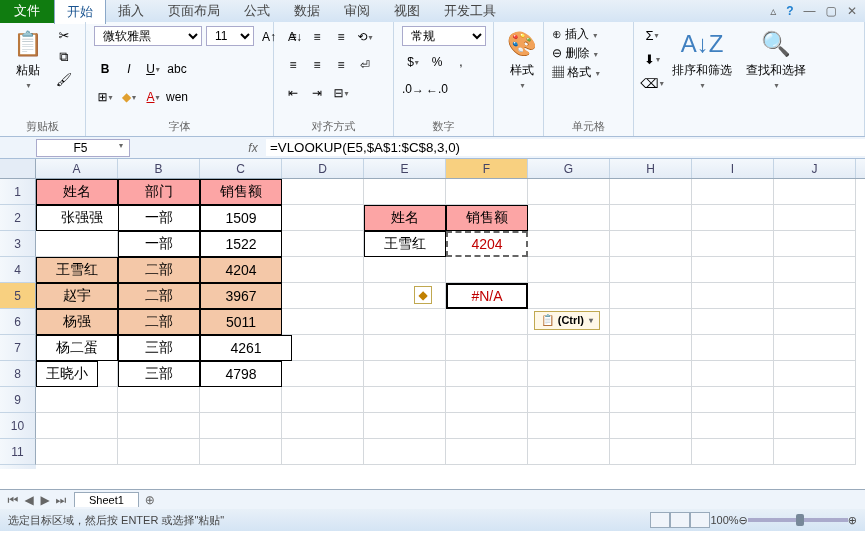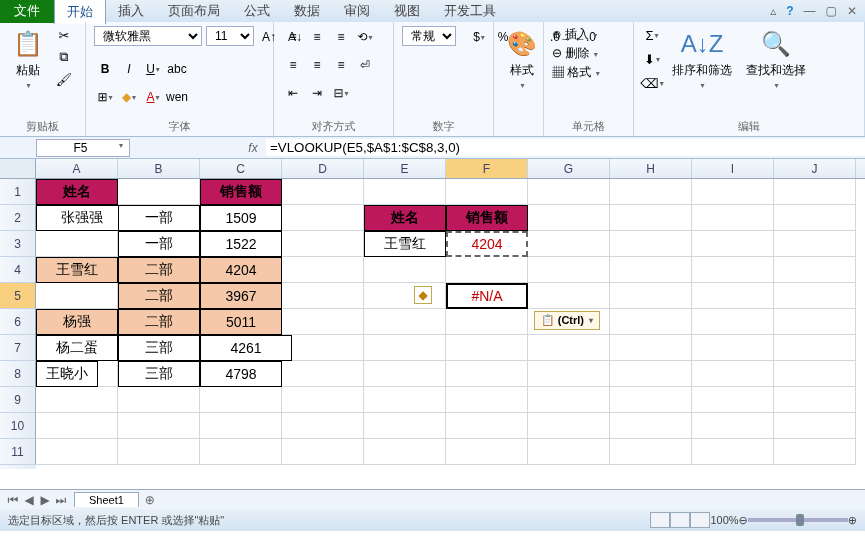--- a/index.html
+++ b/index.html
@@ -32,21 +32,21 @@
 .col-headers { display: flex; height: 20px; background: linear-gradient(#f4f8fc,#e4ecf6); border-bottom: 1px solid #9ab; }
 .corner { width: 36px; border-right: 1px solid #9ab; background: #e4ecf6; }
 .col-h { border-right: 1px solid #c4d4e4; text-align: center; line-height: 20px; color: #446; cursor: pointer; }
 .col-h.sel { background: #f8d080; }
 .grid-body { display: flex; }
 .row-headers { width: 36px; background: linear-gradient(90deg,#f4f8fc,#e4ecf6); }
 .row-h { height: 26px; border-bottom: 1px solid #c4d4e4; border-right: 1px solid #9ab; text-align: center; line-height: 26px; color: #446; }
 .row-h.sel { background: #f8d080; }
 .cells { position: relative; }
 .cell { position: absolute; border-right: 1px solid #d4d8dc; border-bottom: 1px solid #d4d8dc; display: flex; align-items: center; justify-content: center; font-size: 14px; }
-.hdr-y { background: #be185d; font-weight: bold; border: 1px solid #000; }
+.hdr-y { background: #fca5a5; font-weight: normal; border: 1px solid #000; }
 .data-b { border: 1px solid #000; background: #fff; }
 .data-o { border: 1px solid #000; background: #f4c8a8; }
 .marching { border: 2px dashed #666; }
 .selected { border: 2px solid #000; }
 .err-txt { color: #c00000; }
 .smart-tag { position: absolute; border: 1px solid #c0a850; background: #fff8e8; padding: 2px 6px; font-size: 11px; display: flex; align-items: center; gap: 4px; cursor: pointer; }
 .err-tag { position: absolute; width: 18px; height: 18px; border: 1px solid #c0a850; background: #fff; display: flex; align-items: center; justify-content: center; color: #c08000; cursor: pointer; }
 .sheet-tabs { height: 20px; background: #eef4fb; display: flex; align-items: center; border-top: 1px solid #9ab; }
 .nav-btns { display: flex; gap: 2px; padding: 0 6px; }
 .nav-b { width: 14px; text-align: center; cursor: pointer; color: #666; }
@@ -147,21 +147,21 @@
       <div class="btn-row">
         <div class="tool-btn">⇤</div>
         <div class="tool-btn">⇥</div>
         <div class="tool-btn">⊟<span class="dd">▾</span></div>
       </div>
     </div>
     <div class="group-label">对齐方式</div>
   </div>
 
   <div class="ribbon-group" style="width:100px">
-    <div class="group-body" style="flex-direction:row;gap:12px">
+    <div class="group-body" style="flex-direction:column;gap:5px">
       <select class="font-select" style="width:84px"><option>常规</option></select>
       <div class="btn-row">
         <div class="tool-btn">$<span class="dd">▾</span></div>
         <div class="tool-btn">%</div>
         <div class="tool-btn">,</div>
       </div>
       <div class="btn-row">
         <div class="tool-btn">.0→</div>
         <div class="tool-btn">←.0</div>
       </div>
@@ -200,21 +200,20 @@
         <div class="big-icon" style="color:#4080c0">A↓Z</div>
         <span>排序和筛选</span>
           <span class="dd">▾</span>
       </div>
       <div class="big-btn">
         <div class="big-icon" style="color:#4080c0">🔍</div>
         <span>查找和选择</span>
           <span class="dd">▾</span>
       </div>
     </div>
-    <div class="group-label">编辑</div>
   </div>
 </div>
 
 <div class="formula-bar">
   <div class="name-box"><span>F5</span><span class="dd" style="float:right">▾</span></div>
   <div class="fx-label">fx</div>
   <input class="formula-input" value="=VLOOKUP(E5,$A$1:$C$8,3,0)" style="">
 </div>
 
 <div class="grid-wrap">
@@ -352,29 +351,31 @@
         <div class="cell " style="left: 82px; top: 260px; width: 82px; height: 26px;"></div>
         <div class="cell " style="left: 164px; top: 260px; width: 82px; height: 26px;"></div>
         <div class="cell " style="left: 246px; top: 260px; width: 82px; height: 26px;"></div>
         <div class="cell " style="left: 328px; top: 260px; width: 82px; height: 26px;"></div>
         <div class="cell " style="left: 410px; top: 260px; width: 82px; height: 26px;"></div>
         <div class="cell " style="left: 492px; top: 260px; width: 82px; height: 26px;"></div>
         <div class="cell " style="left: 574px; top: 260px; width: 82px; height: 26px;"></div>
         <div class="cell " style="left: 656px; top: 260px; width: 82px; height: 26px;"></div>
         <div class="cell " style="left: 738px; top: 260px; width: 82px; height: 26px;"></div>
         <div class="cell hdr-y" style="left: 0px; top: 0px; width: 82px; height: 26px;">姓名</div>
+        <div class="cell hdr-y" style="left: 82px; top: 0px; width: 82px; height: 26px;">部门</div>
         <div class="cell hdr-y" style="left: 164px; top: 0px; width: 82px; height: 26px;">销售额</div>
         <div class="cell data-b" style="left: 0px; top: 26px; width: 92px; height: 26px;">张强强</div>
         <div class="cell data-b" style="left: 82px; top: 26px; width: 82px; height: 26px;">一部</div>
         <div class="cell data-b" style="left: 164px; top: 26px; width: 82px; height: 26px;">1509</div>
         <div class="cell data-b" style="left: 82px; top: 52px; width: 82px; height: 26px;">一部</div>
         <div class="cell data-b" style="left: 164px; top: 52px; width: 82px; height: 26px;">1522</div>
         <div class="cell data-o" style="left: 0px; top: 78px; width: 82px; height: 26px;">王雪红</div>
         <div class="cell data-o" style="left: 82px; top: 78px; width: 82px; height: 26px;">二部</div>
         <div class="cell data-o" style="left: 164px; top: 78px; width: 82px; height: 26px;">4204</div>
+        <div class="cell data-o" style="left: 0px; top: 104px; width: 82px; height: 26px;">赵宇</div>
         <div class="cell data-o" style="left: 82px; top: 104px; width: 82px; height: 26px;">二部</div>
         <div class="cell data-o" style="left: 164px; top: 104px; width: 82px; height: 26px;">3967</div>
         <div class="cell data-o" style="left: 0px; top: 130px; width: 82px; height: 26px;">杨强</div>
         <div class="cell data-o" style="left: 82px; top: 130px; width: 82px; height: 26px;">二部</div>
         <div class="cell data-o" style="left: 164px; top: 130px; width: 82px; height: 26px;">5011</div>
         <div class="cell data-b" style="left: 0px; top: 156px; width: 82px; height: 26px;">杨二蛋</div>
         <div class="cell data-b" style="left: 82px; top: 156px; width: 82px; height: 26px;">三部</div>
         <div class="cell data-b" style="left: 164px; top: 156px; width: 92px; height: 26px;">4261</div>
         <div class="cell data-b" style="left: 0px; top: 182px; width: 62px; height: 26px;">王晓小</div>
         <div class="cell data-b" style="left: 82px; top: 182px; width: 82px; height: 26px;">三部</div>

